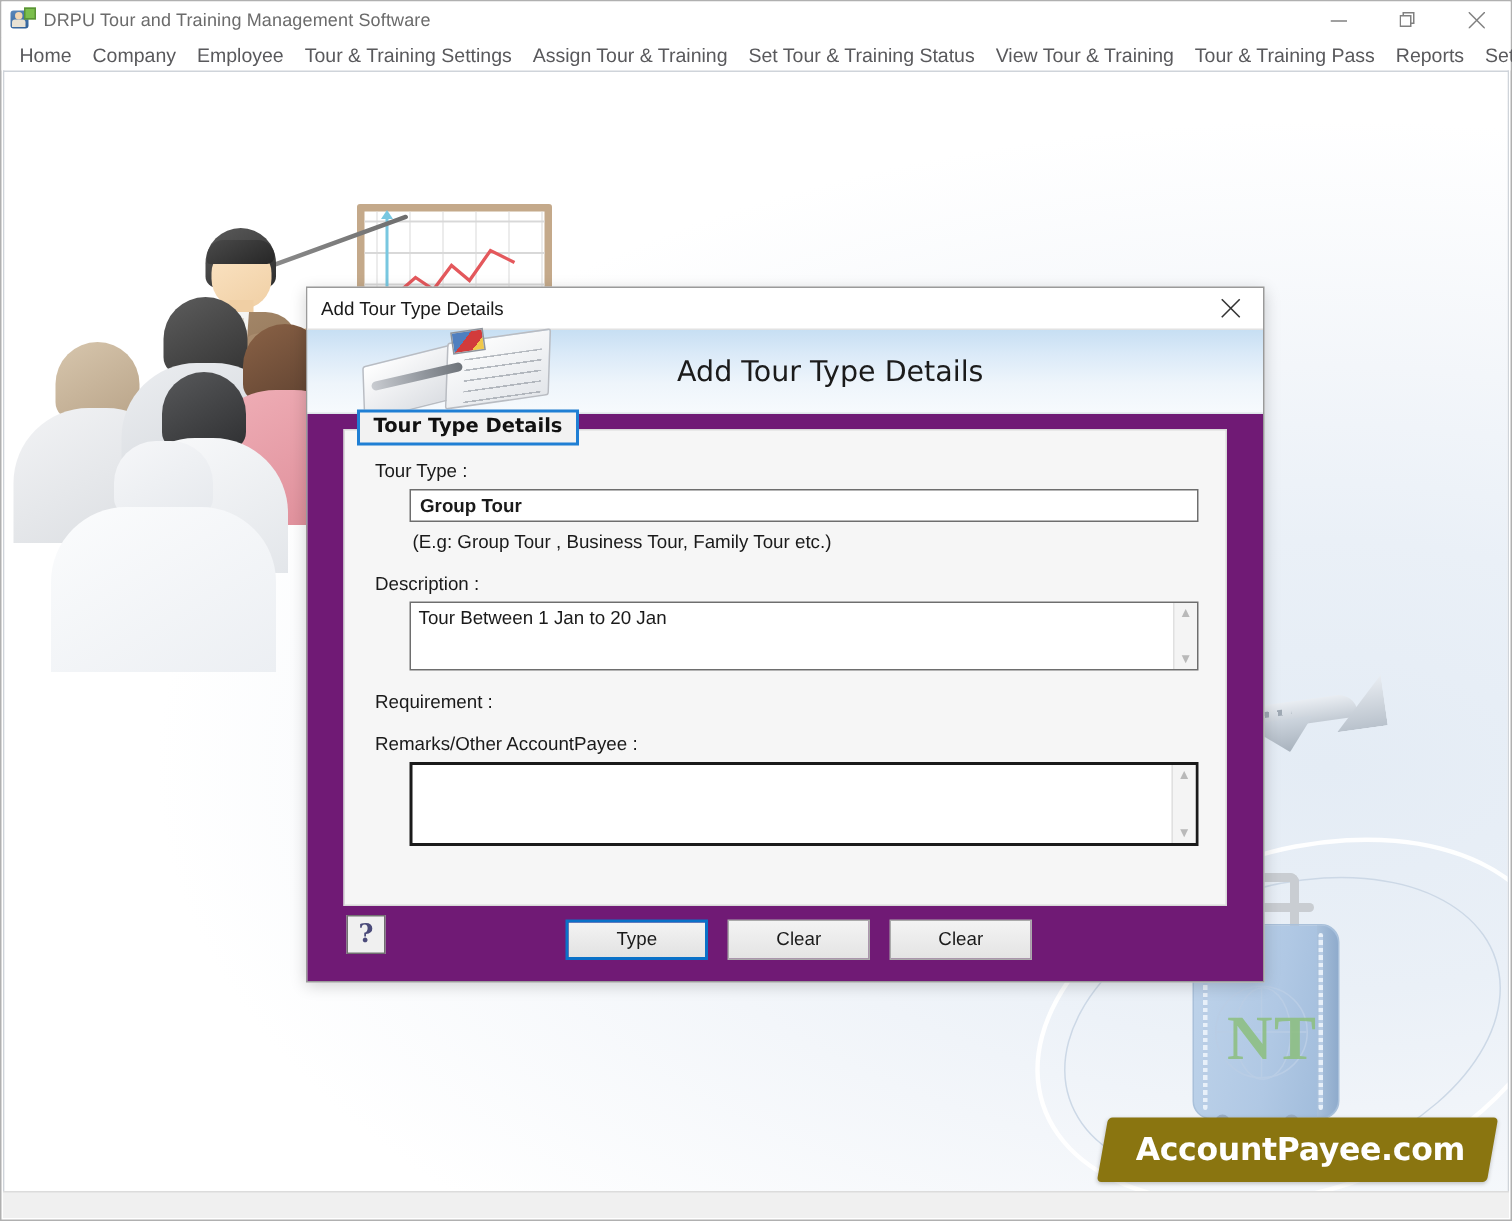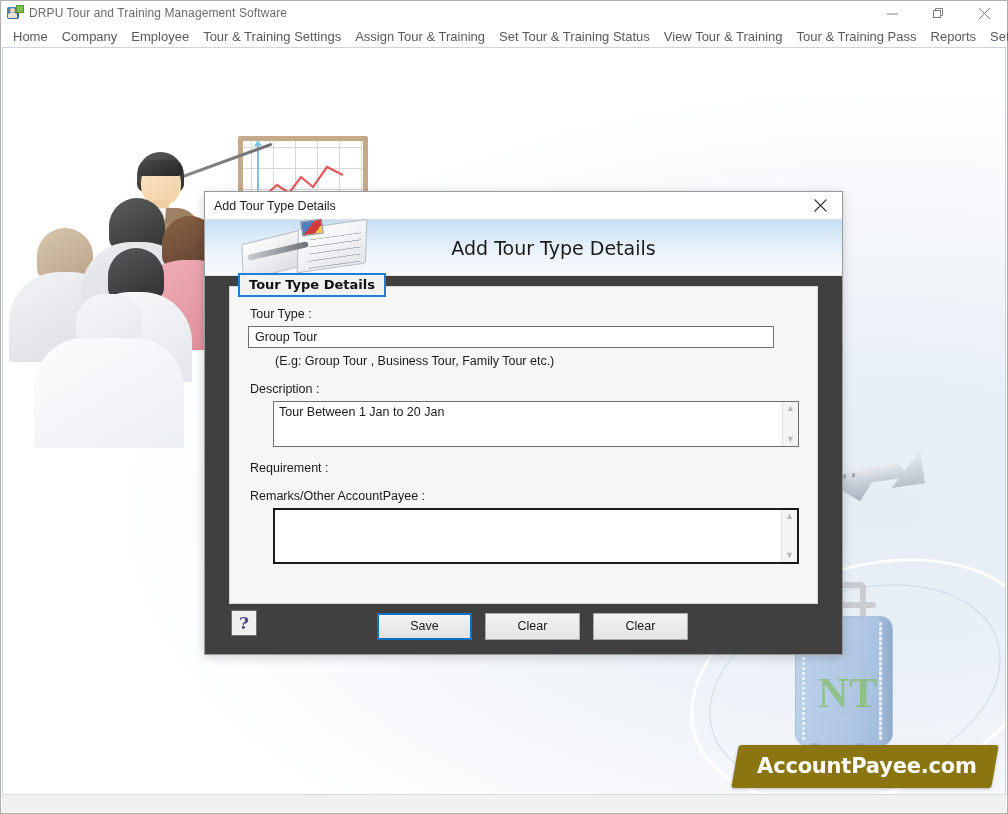--- a/index.html
+++ b/index.html
@@ -409,21 +409,21 @@
   .hdr-title {
     width: 100%;
     text-align: center;
     padding-left: 60px;
     font-size: 19px; color: #1b1b1b;
     font-family: "DejaVu Sans", sans-serif;
   }
 
   .dlg-body {
     flex: 1 1 auto;
-    background: #404040;
+    background: #701a75;
     position: relative;
     padding: 10px 24px 0 24px;
   }
   .groupbox {
     position: relative;
     border: 1px solid #d9d9d9;
     background: #f6f6f6;
     height: 318px;
     padding: 20px 18px 0 18px;
   }
@@ -447,21 +447,21 @@
     width: 100%;
     height: 22px;
     border: 1px solid #6e6e6e;
     background: #ffffff;
     font-size: 12.5px;
     color: #1a1a1a;
     padding: 0 6px;
     font-family: "Liberation Sans", sans-serif;
     outline: none;
   }
-  .indent { width: calc(100% - 25px); }
+  .indent { margin-left: 25px; width: calc(100% - 25px); font-weight: bold; }
   .hint {
     font-size: 12.5px; color: #1a1a1a;
     margin: 6px 0 0 27px;
   }
   .area-wrap {
     position: relative;
     margin-left: 25px;
     width: calc(100% - 25px);
     height: 46px;
     background:#fff;
@@ -702,21 +702,21 @@
                 <div class="arr">▲</div>
                 <div class="arr">▼</div>
               </div>
             </div>
           </div>
         </div>
 
         <div class="buttons-row">
           <div class="help-btn">?</div>
           <div class="btn-group">
-            <button class="btn default">Save</button>
+            <button class="btn default">Type</button>
             <button class="btn">Clear</button>
             <button class="btn">Clear</button>
           </div>
         </div>
       </div>
     </div>
   </div>
 
   <div class="statusbar"></div>
 </div>

